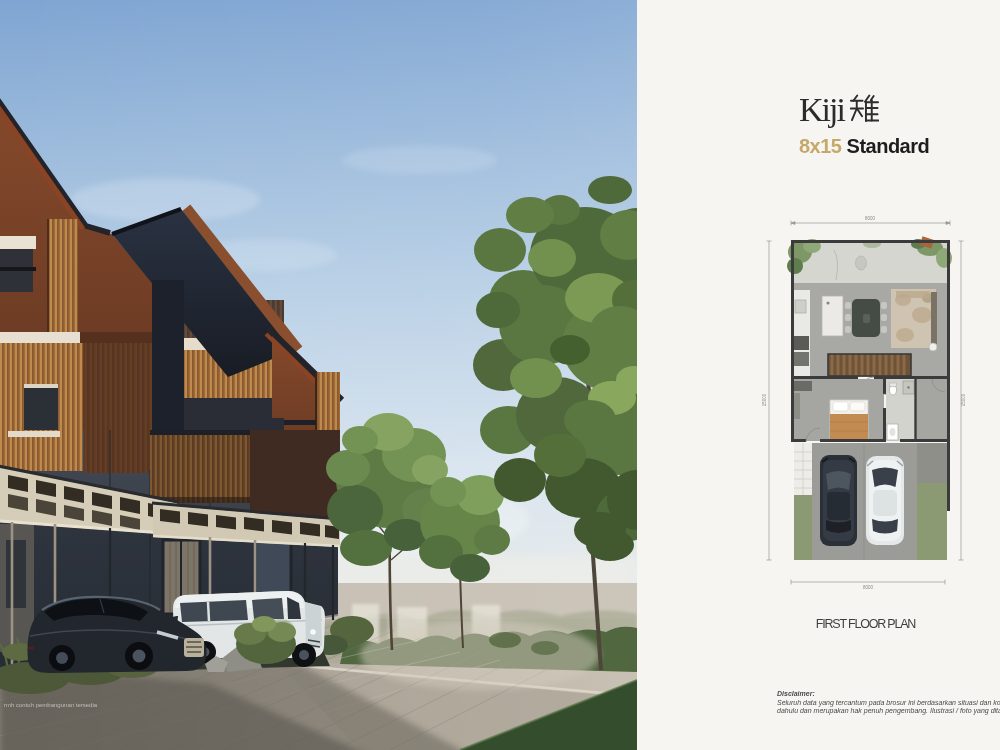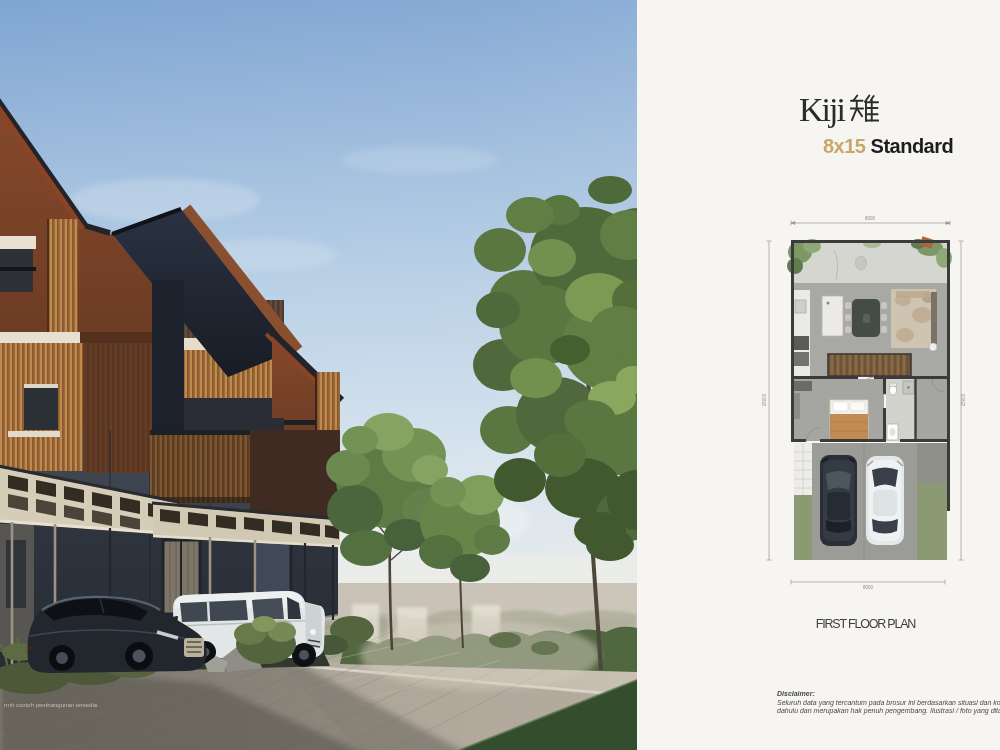--- a/index.html
+++ b/index.html
@@ -2,21 +2,21 @@
 <html><head>
 <meta charset="utf-8">
 <style>
   html,body{margin:0;padding:0;}
   body{width:1000px;height:750px;overflow:hidden;font-family:"Liberation Sans",sans-serif;background:#f6f5f2;}
   #stage{position:relative;width:952px;height:750px;}
   #photo{position:absolute;left:0;top:0;width:637px;height:750px;}
   #panel{position:absolute;left:637px;top:0;width:363px;height:750px;background:#f6f5f2;}
   .title{position:absolute;left:162px;top:93px;font-family:"Liberation Serif",serif;font-size:34px;color:#2b2b2b;letter-spacing:-2px;line-height:34px;}
   .kanji{display:inline-block;vertical-align:-2px;margin-left:6px;}
-  .subtitle{position:absolute;left:162px;top:135.5px;font-size:20px;font-weight:bold;color:#1d1d1d;letter-spacing:-0.5px;line-height:20px;margin-left:24px;}
+  .subtitle{position:absolute;left:162px;top:135.5px;font-size:20px;font-weight:bold;color:#1d1d1d;letter-spacing:-0.5px;line-height:20px;}
   .subtitle .gold{color:#c6a869;}
   #planwrap{position:absolute;left:120px;top:210px;width:225px;height:390px;}
   .ffp{position:absolute;left:67px;top:617px;width:323px;text-align:center;font-size:12.5px;letter-spacing:-1.2px;color:#3f3f3f;}
   .disc{position:absolute;left:140px;top:690px;width:420px;font-size:7px;color:#4a4a4a;font-style:italic;line-height:8.5px;white-space:nowrap;}
   .disc b{font-style:italic;}
 </style>
 </head>
 <body>
 <div id="stage">
 

